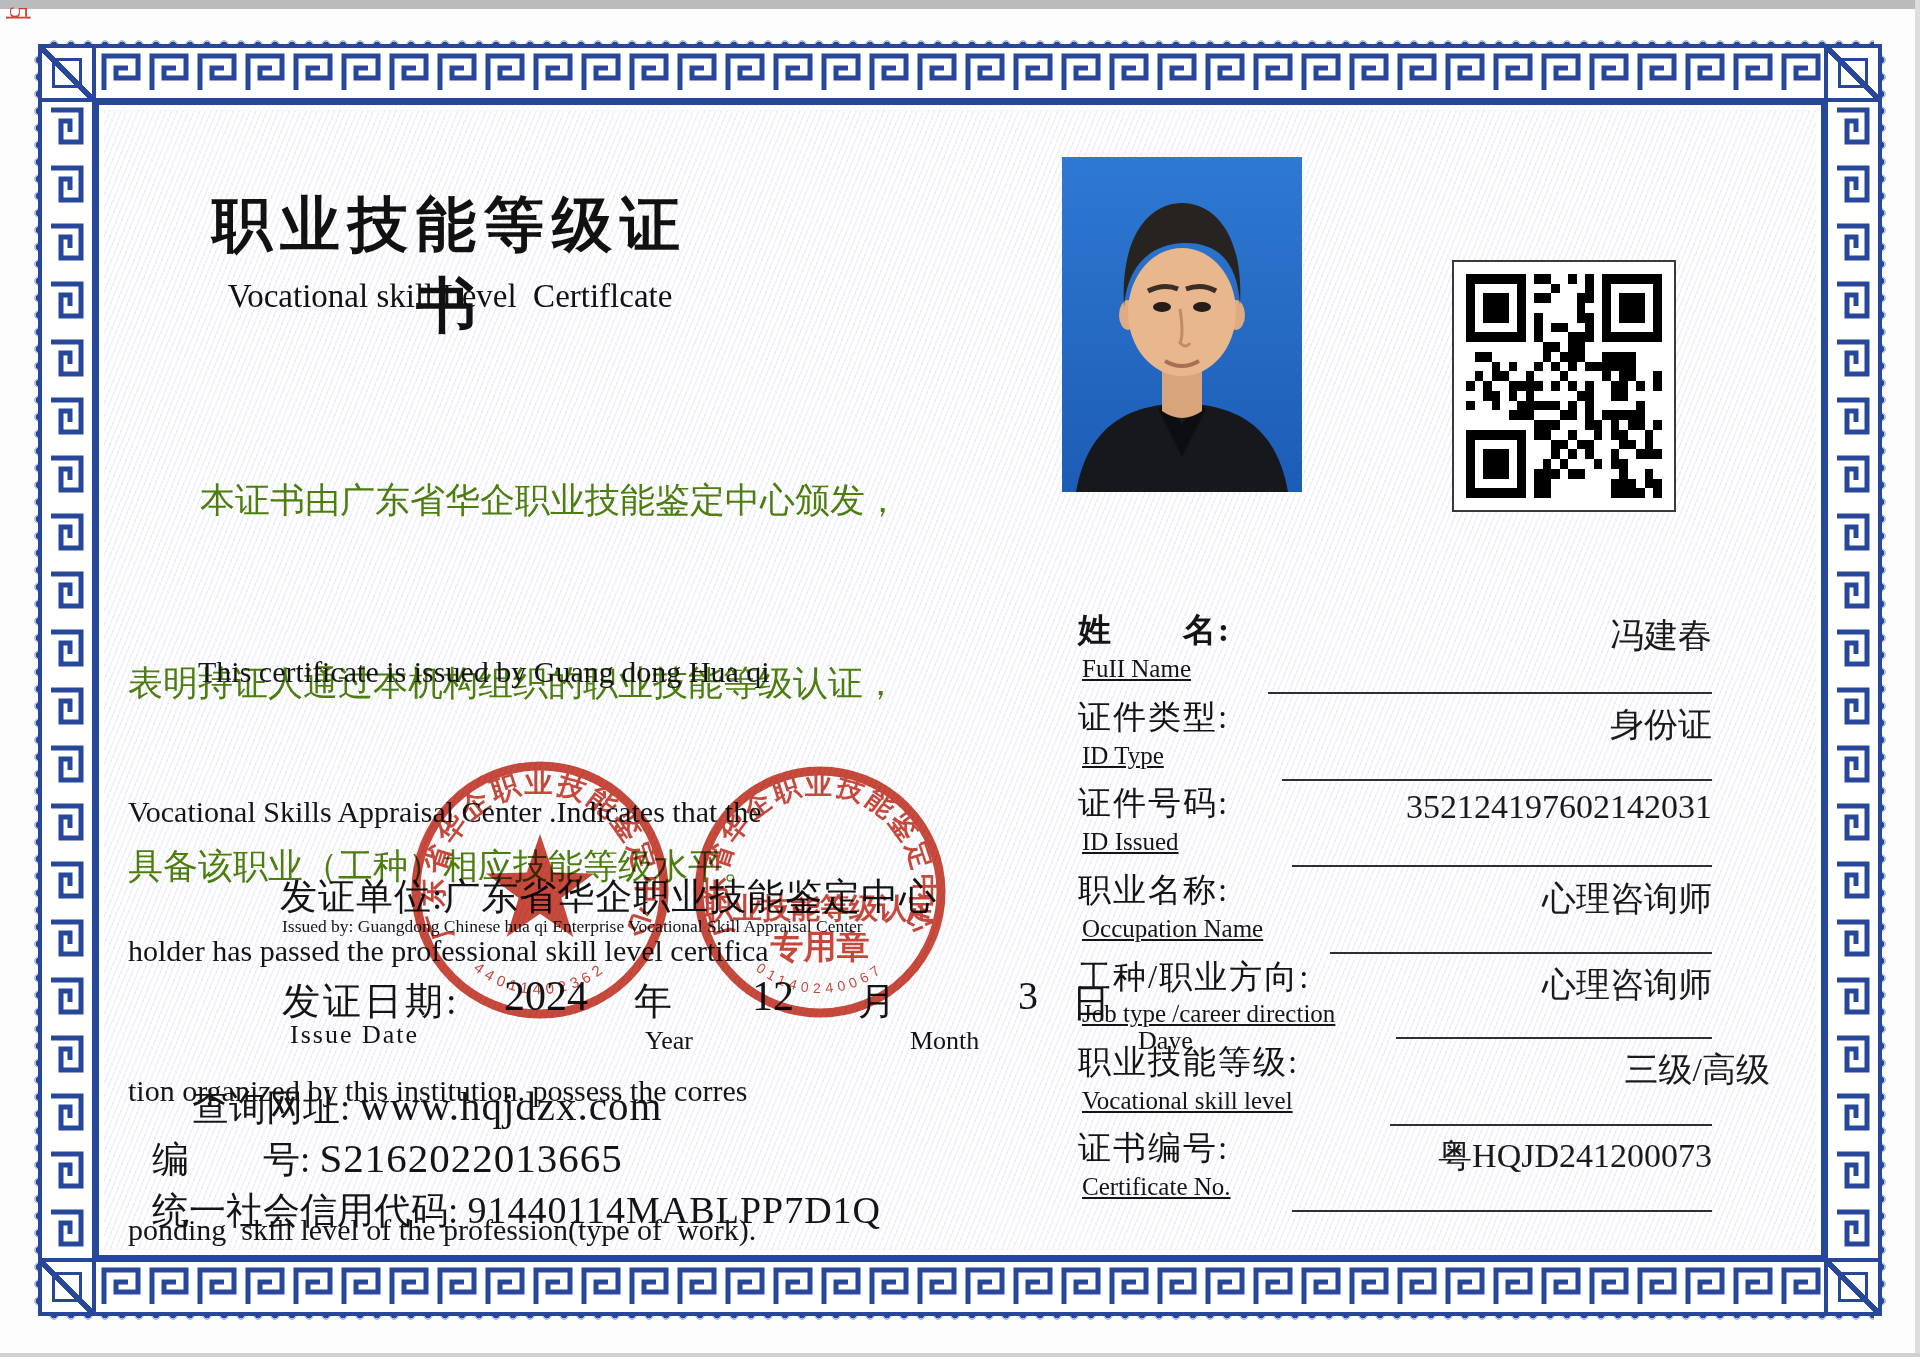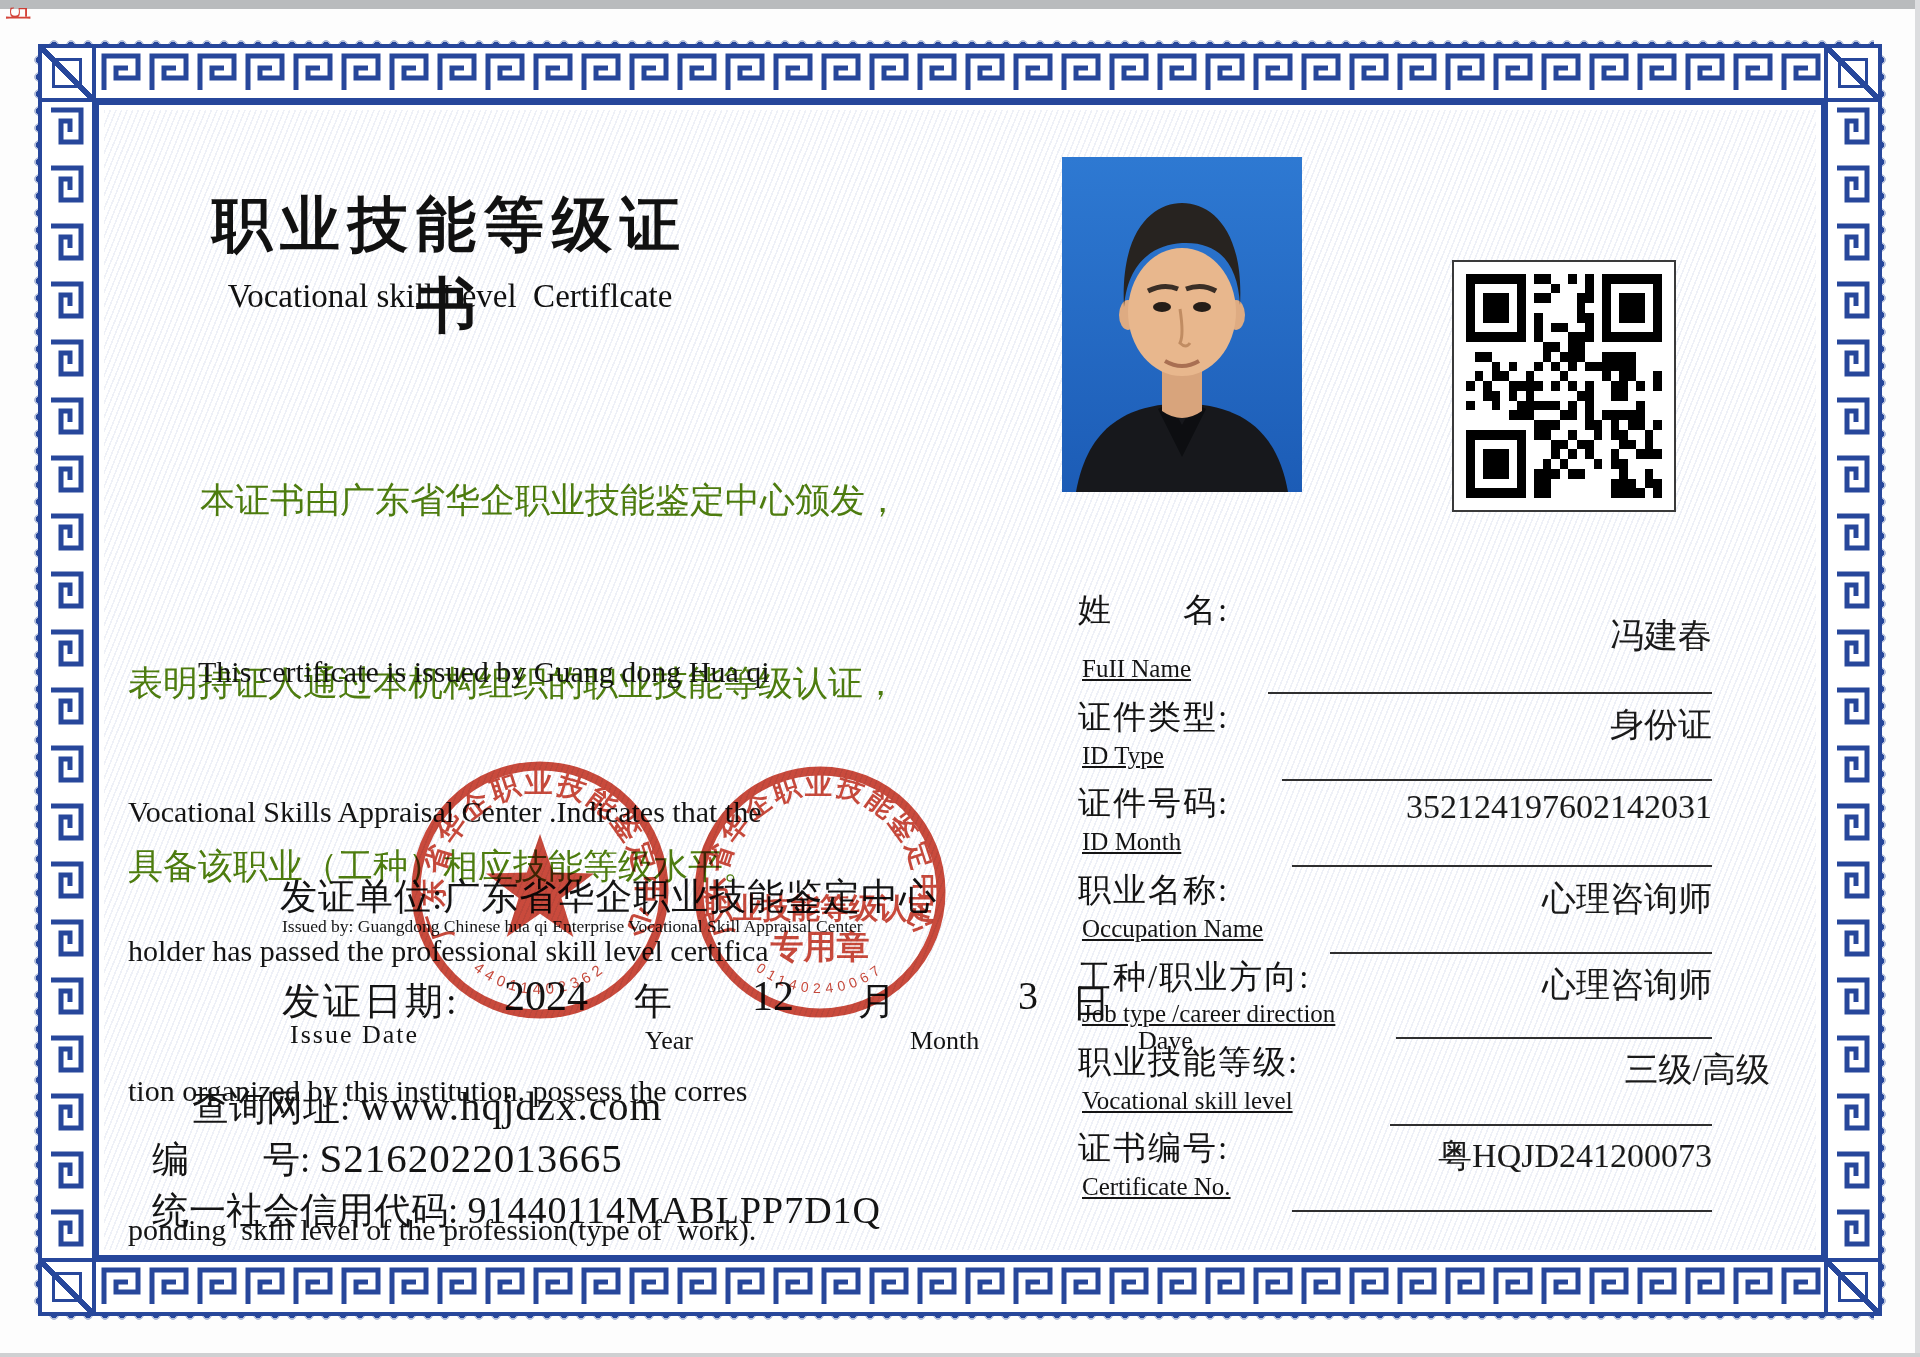--- a/index.html
+++ b/index.html
@@ -82,21 +82,21 @@
   .photo{left:1062px;top:157px;width:240px;height:335px;z-index:3;}
   .qr{left:1452px;top:260px;width:224px;height:252px;z-index:3;background:#fff;
       border:2px solid #3a3a3a;box-sizing:border-box;padding:12px;}
   .qr svg{width:100%;height:100%;display:block;}
 
   .field .cn{position:absolute;left:1078px;font-size:33px;letter-spacing:2px;color:#141414;white-space:nowrap;}
   .field .en{position:absolute;left:1082px;font-size:25px;color:#141414;white-space:nowrap;text-decoration:underline;}
   .field .val{position:absolute;font-size:34px;color:#1a1a1a;text-align:right;white-space:nowrap;}
   .field .line{position:absolute;height:2px;background:#2f2f2f;right:208px;}
   
-  .f1 .cn{top:588px;} .f1 .en{top:655px;} .f1 .line{top:692px;left:1268px;} .f1 .val{top:613px;left:1268px;width:444px;}
+  .f1 .cn{top:608px;font-weight:bold;} .f1 .en{top:655px;} .f1 .line{top:692px;left:1268px;} .f1 .val{top:613px;left:1268px;width:444px;}
   .f2 .cn{top:695px;} .f2 .en{top:742px;} .f2 .line{top:779px;left:1282px;} .f2 .val{top:702px;left:1282px;width:430px;}
   .f3 .cn{top:781px;} .f3 .en{top:828px;} .f3 .line{top:865px;left:1292px;} .f3 .val{top:788px;left:1292px;width:420px;}
   .f4 .cn{top:868px;} .f4 .en{top:915px;} .f4 .line{top:952px;left:1330px;} .f4 .val{top:876px;left:1330px;width:382px;}
   .f5 .cn{top:955px;} .f5 .en{top:1000px;} .f5 .line{top:1037px;left:1396px;} .f5 .val{top:962px;left:1396px;width:316px;}
   .f6 .cn{top:1040px;} .f6 .en{top:1087px;} .f6 .line{top:1124px;left:1390px;} .f6 .val{top:1047px;left:1448px;width:322px;}
   .f7 .cn{top:1126px;} .f7 .en{top:1173px;} .f7 .line{top:1210px;left:1292px;} .f7 .val{top:1133px;left:1292px;width:420px;}
 </style>
 </head>
 <body>
 
@@ -446,21 +446,21 @@
     <div class="abs line"></div>
   </div>
   <div class="field f2">
     <span class="abs cn">证件类型:</span>
     <span class="abs en">ID Type</span>
     <span class="abs val">身份证</span>
     <div class="abs line"></div>
   </div>
   <div class="field f3">
     <span class="abs cn">证件号码:</span>
-    <span class="abs en">ID Month</span>
+    <span class="abs en">ID Issued</span>
     <span class="abs val">352124197602142031</span>
     <div class="abs line"></div>
   </div>
   <div class="field f4">
     <span class="abs cn">职业名称:</span>
     <span class="abs en">Occupation Name</span>
     <span class="abs val">心理咨询师</span>
     <div class="abs line"></div>
   </div>
   <div class="field f5">

